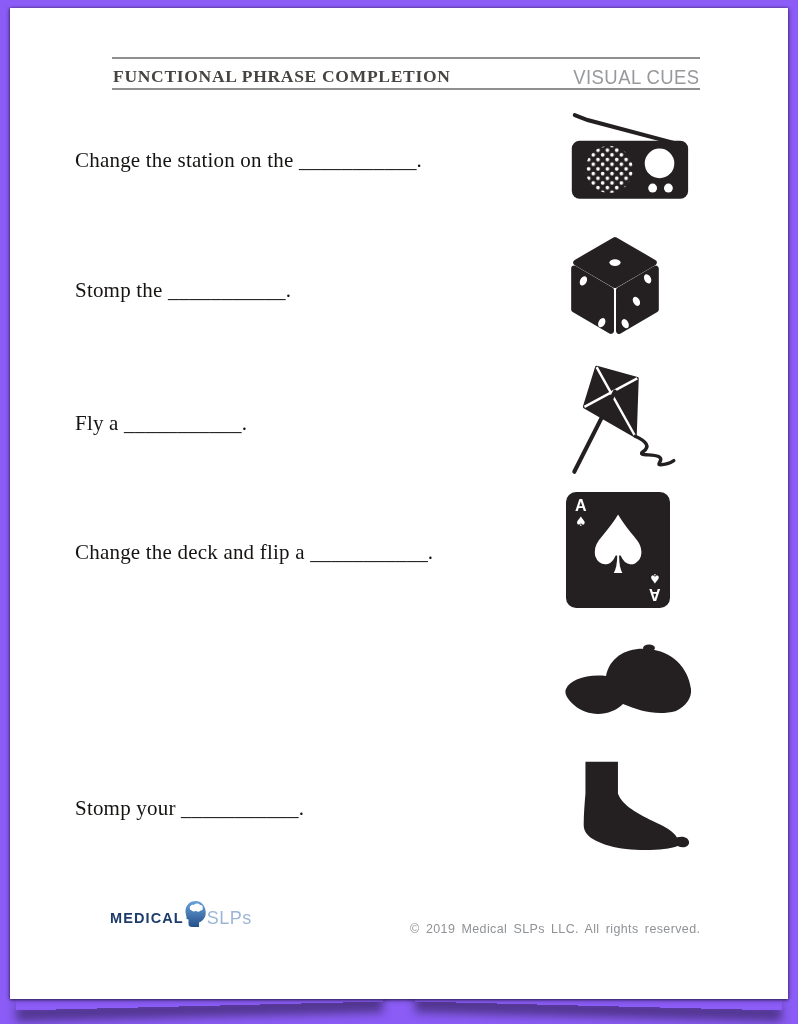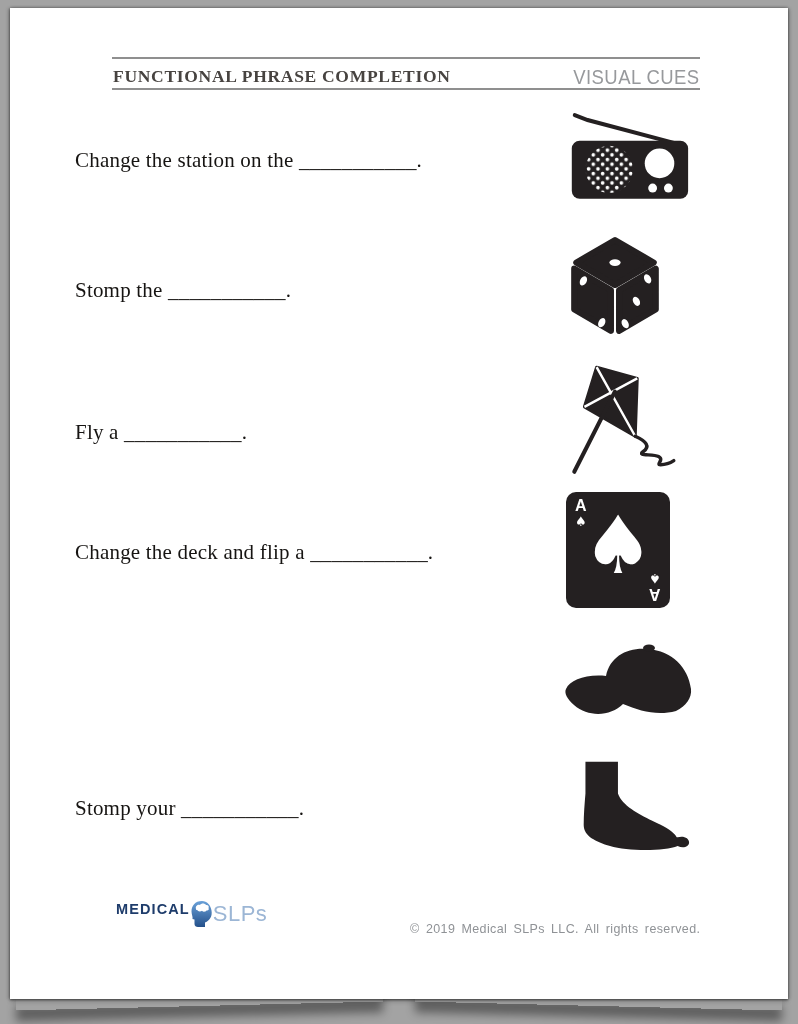--- a/index.html
+++ b/index.html
@@ -1,16 +1,16 @@
 <!DOCTYPE html>
 <html><head>
 <meta charset="utf-8">
 <style>
   html,body{margin:0;padding:0;background:#ffffff;}
-  .stage{position:relative;width:798px;height:1024px;overflow:hidden;background:#a3a3a3;
+  .stage{position:relative;width:798px;height:1024px;overflow:hidden;background:#8b5cf6;
          font-family:"Liberation Serif",serif;}
   
   .curl{position:absolute;bottom:18px;height:16px;background:rgba(0,0,0,0.0);z-index:0;}
   .curl.left{left:16px;width:46%;transform:skewY(-1.4deg);box-shadow:0 11px 10px rgba(0,0,0,.42);}
   .curl.right{right:16px;width:46%;transform:skewY(1.4deg);box-shadow:0 11px 10px rgba(0,0,0,.42);}
   .page{position:absolute;left:10px;top:8px;width:778px;height:991px;background:#ffffff;z-index:1;
         box-shadow:0 1px 2px rgba(0,0,0,.40),0 3px 4px rgba(0,0,0,.18),
                    -2px 0 3px rgba(0,0,0,.18),2px 0 3px rgba(0,0,0,.16),0 -1px 2px rgba(0,0,0,.12);}
   
   .rule{position:absolute;left:102px;width:588px;height:2px;background:#8f8f8f;}
@@ -27,25 +27,25 @@
   .ic{display:block;}
   
   .card-icon{position:absolute;left:556px;top:484px;width:104px;height:116px;background:#242021;
              border-radius:10px;color:#fff;font-family:"DejaVu Sans",sans-serif;}
   .card-corner{position:absolute;left:9px;top:6px;text-align:center;line-height:1;}
   .card-corner .rank{font-size:16px;font-weight:bold;font-family:"Liberation Sans",sans-serif;}
   .card-corner .pip{font-size:13px;margin-top:1px;}
   .card-corner.bottom{left:auto;top:auto;right:9px;bottom:6px;transform:rotate(180deg);}
   .pip-center{position:absolute;left:50%;top:50%;transform:translate(-50%,-55%);font-size:80px;line-height:1;}
   
-  .brand{position:absolute;left:106px;top:893px;display:flex;height:34px;}
+  .brand{position:absolute;left:100px;top:893px;display:flex;align-items:center;height:34px;}
   .brand .w1{font-family:"Liberation Sans",sans-serif;font-weight:bold;font-size:14.5px;
              letter-spacing:1.1px;color:#1e3c6b;}
   .brand .head{margin:0 -1px 0 0;position:relative;top:-1px;}
-  .brand .w2{font-family:"Liberation Sans",sans-serif;font-size:22px;letter-spacing:.5px;color:#9cb6d5;}
+  .brand .w2{font-family:"Liberation Sans",sans-serif;font-size:18px;letter-spacing:.5px;color:#9cb6d5;}
   .copyright{position:absolute;right:88px;top:913px;font-family:"Liberation Sans",sans-serif;
              font-size:13px;color:#8f9296;letter-spacing:.4px;word-spacing:2.5px;transform:scaleX(.96);
              transform-origin:right;}
 </style>
 </head>
 <body>
 
 <div class="stage">
   <div class="curl left"></div>
   <div class="curl right"></div>
@@ -85,21 +85,21 @@
         </g>
         <ellipse cx="52" cy="29" rx="5.5" ry="3.3" fill="#fff"></ellipse>
         <ellipse cx="21" cy="47" rx="3.2" ry="4.8" fill="#fff" transform="rotate(28 21 47)"></ellipse>
         <ellipse cx="39" cy="88" rx="3.2" ry="4.8" fill="#fff" transform="rotate(28 39 88)"></ellipse>
         <ellipse cx="84" cy="45" rx="3.2" ry="4.8" fill="#fff" transform="rotate(-28 84 45)"></ellipse>
         <ellipse cx="73" cy="67" rx="3.2" ry="4.8" fill="#fff" transform="rotate(-28 73 67)"></ellipse>
         <ellipse cx="62" cy="89" rx="3.2" ry="4.8" fill="#fff" transform="rotate(-28 62 89)"></ellipse>
       </svg>
     </div>
 
-    <div class="phrase" style="top:409px">Fly a ___________.</div>
+    <div class="phrase" style="top:400px">Fly a ___________.</div>
     <div class="icon" style="left:546px;top:353px">
       <svg class="ic" width="132" height="117" viewBox="0 0 130 115">
         <path d="M40,6 L80,17 L78,74 L28,45 Z" fill="#242021" stroke="#242021" stroke-width="3" stroke-linejoin="round"></path>
         <path d="M40,6 L78,74 M28,45 L80,17" stroke="#fff" stroke-width="2.4" fill="none"></path>
         <path d="M58,30 L18,109" stroke="#242021" stroke-width="4" stroke-linecap="round"></path>
         <path d="M78,74 C89,79 93,84 86,89 C79,94 95,91 101,94 C107,97 98,102 103,102 C109,102 113,100 116,98" stroke="#242021" stroke-width="3.4" fill="none" stroke-linecap="round"></path>
       </svg>
     </div>
 
     <div class="phrase" style="top:529px">Change the deck and flip a ___________.</div>

